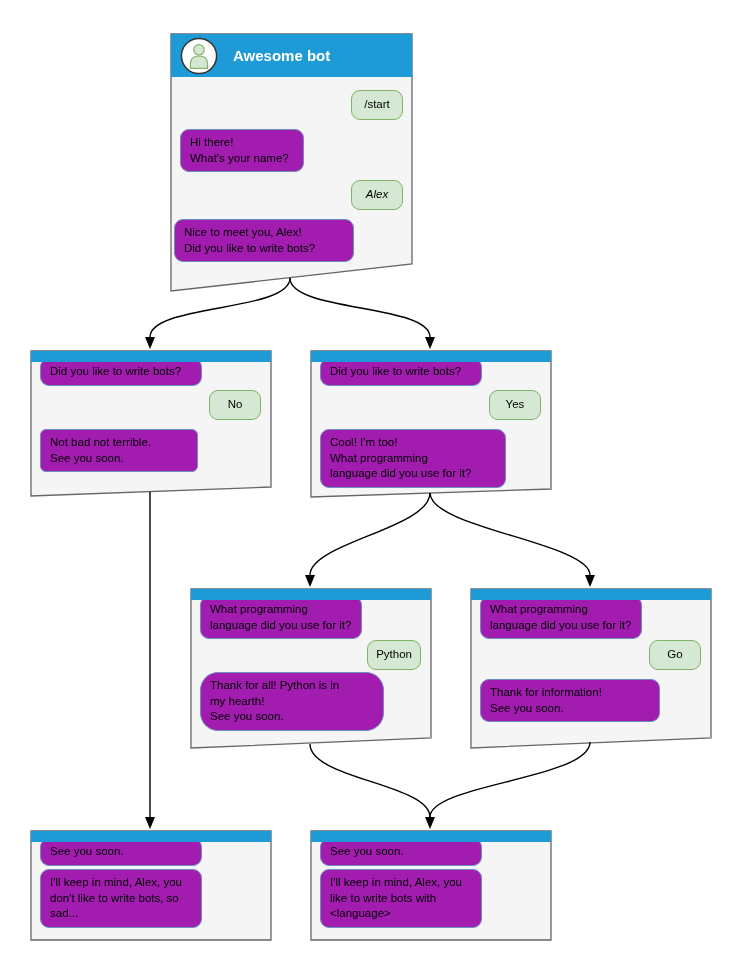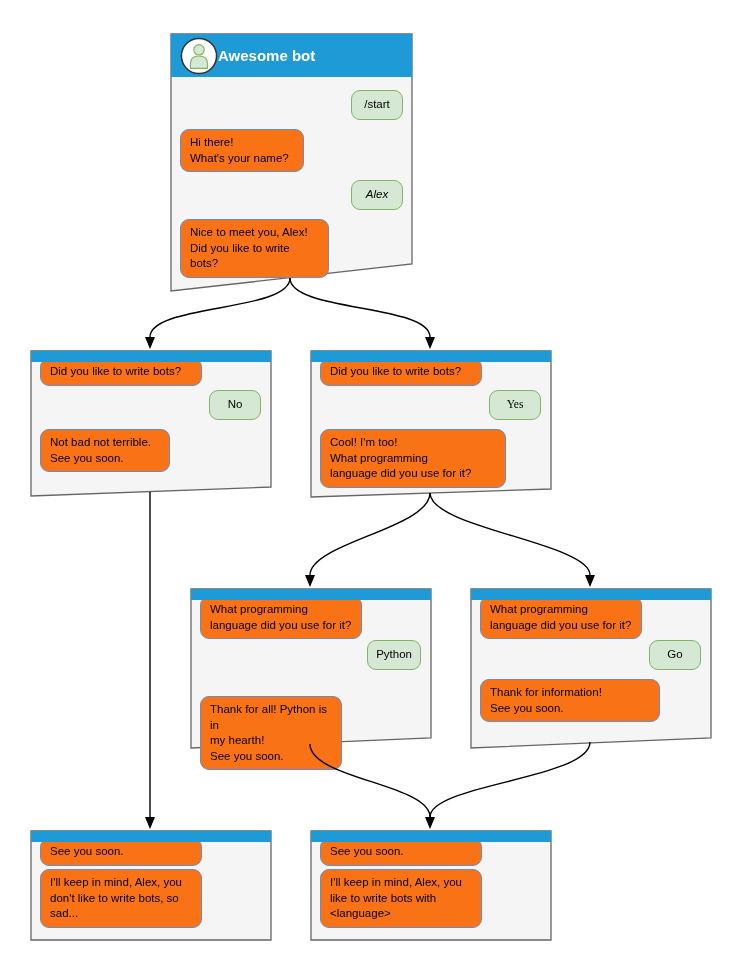--- a/index.html
+++ b/index.html
@@ -4,25 +4,25 @@
 <style>
   html,body{margin:0;padding:0;background:#ffffff;}
   #canvas{position:relative;width:743px;height:971px;background:#ffffff;overflow:hidden;
           font-family:"Liberation Sans",sans-serif;}
   .win{position:absolute;}
   .frame{position:absolute;left:0;top:0;z-index:1;}
   .frame polygon{fill:#f5f5f5;stroke:#666666;stroke-width:1.3;}
   .bar{position:absolute;left:1px;right:1px;top:1px;height:11px;background:#1e9bd7;z-index:3;}
   .bar.big{height:43px;display:flex;align-items:center;}
   .avatar{width:38px;height:38px;margin-left:9px;flex:0 0 auto;}
-  .wtitle{color:#ffffff;font-weight:bold;font-size:15px;margin-left:0;}
+  .wtitle{color:#ffffff;font-weight:bold;font-size:15px;margin-left:15px;}
   .bubble{position:absolute;z-index:2;box-sizing:border-box;color:#000;
           font-size:11.5px;line-height:1.35;padding:5px 9px;border-radius:9px;
           white-space:pre-line;}
-  .bot{background:#f97316;border:1px solid #6c8ebf;}
+  .bot{background:#a21caf;border:1px solid #6c8ebf;}
   .user{background:#d5e8d4;border:1px solid #82b366;text-align:center;
         min-width:52px;padding:6px 8px;margin-left:36px;}
   #edges{position:absolute;left:0;top:0;z-index:5;pointer-events:none;}
   #edges path{fill:none;stroke:#000000;stroke-width:1.4;}
   #edges polygon{fill:#000000;stroke:none;}
 </style>
 </head>
 <body>
 
 <div id="canvas">
@@ -36,56 +36,56 @@
         <circle cx="20" cy="20" r="18.5" fill="#ffffff" stroke="#333333" stroke-width="1.6"></circle>
         <circle cx="20" cy="13.5" r="5.5" fill="#d5e8d4" stroke="#82b366" stroke-width="1.2"></circle>
         <path d="M11,33 L11,28 Q11,20 20,20 Q29,20 29,28 L29,33 Z" fill="#d5e8d4" stroke="#82b366" stroke-width="1.2"></path>
       </svg>
       <span class="wtitle">Awesome bot</span>
     </div>
     <div class="bubble user" style="right:10px;top:57px;">/start</div>
     <div class="bubble bot" style="left:10px;top:96px;width:124px;">Hi there!
 What's your name?</div>
     <div class="bubble user" style="right:10px;top:147px;font-style:italic;">Alex</div>
-    <div class="bubble bot" style="left:10px;top:186px;width:149px;">Nice to meet you, Alex!
+    <div class="bubble bot" style="left:4px;top:186px;width:180px;">Nice to meet you, Alex!
 Did you like to write bots?</div>
   </div>
 
   <div class="win" style="left:30px;top:350px;width:242px;height:148px;">
     <svg class="frame" width="242" height="148">
         <polygon points="1,1 241,1 241,137 1,146"></polygon>
       </svg>
     <div class="bar"></div>
     <div class="bubble bot" style="left:10px;top:8px;width:162px;">Did you like to write bots?</div>
     <div class="bubble user" style="right:11px;top:40px;text-align:center;">No</div>
-    <div class="bubble bot" style="left:10px;top:79px;width:130px;">Not bad not terrible.
+    <div class="bubble bot" style="left:10px;top:79px;width:158px;border-radius:6px;">Not bad not terrible.
 See you soon.</div>
   </div>
 
   <div class="win" style="left:310px;top:350px;width:242px;height:148px;">
     <svg class="frame" width="242" height="148">
         <polygon points="1,1 241,1 241,139 1,147"></polygon>
       </svg>
     <div class="bar"></div>
     <div class="bubble bot" style="left:10px;top:8px;width:162px;">Did you like to write bots?</div>
-    <div class="bubble user" style="right:11px;top:40px;font-family:Liberation Serif, serif;">Yes</div>
+    <div class="bubble user" style="right:11px;top:40px;">Yes</div>
     <div class="bubble bot" style="left:10px;top:79px;width:186px;">Cool! I'm too!
 What programming
 language did you use for it?</div>
   </div>
 
   <div class="win" style="left:190px;top:588px;width:242px;height:162px;">
     <svg class="frame" width="242" height="162">
         <polygon points="1,1 241,1 241,150 1,160"></polygon>
       </svg>
     <div class="bar"></div>
     <div class="bubble bot" style="left:10px;top:8px;width:162px;">What programming
 language did you use for it?</div>
     <div class="bubble user" style="right:11px;top:52px;">Python</div>
-    <div class="bubble bot" style="left:10px;top:108px;width:142px;">Thank for all! Python is in
+    <div class="bubble bot" style="left:10px;top:84px;width:184px;border-radius:18px;">Thank for all! Python is in
 my hearth!
 See you soon.</div>
   </div>
 
   <div class="win" style="left:470px;top:588px;width:242px;height:162px;">
     <svg class="frame" width="242" height="162">
         <polygon points="1,1 241,1 241,150 1,160"></polygon>
       </svg>
     <div class="bar"></div>
     <div class="bubble bot" style="left:10px;top:8px;width:162px;">What programming

